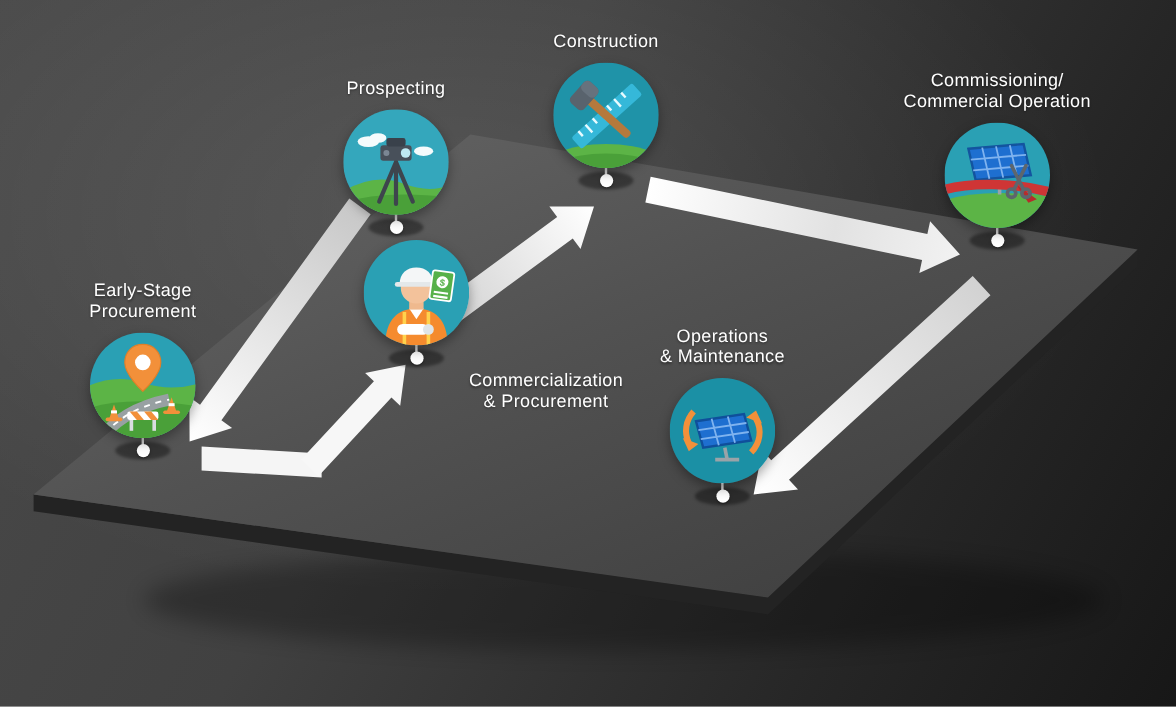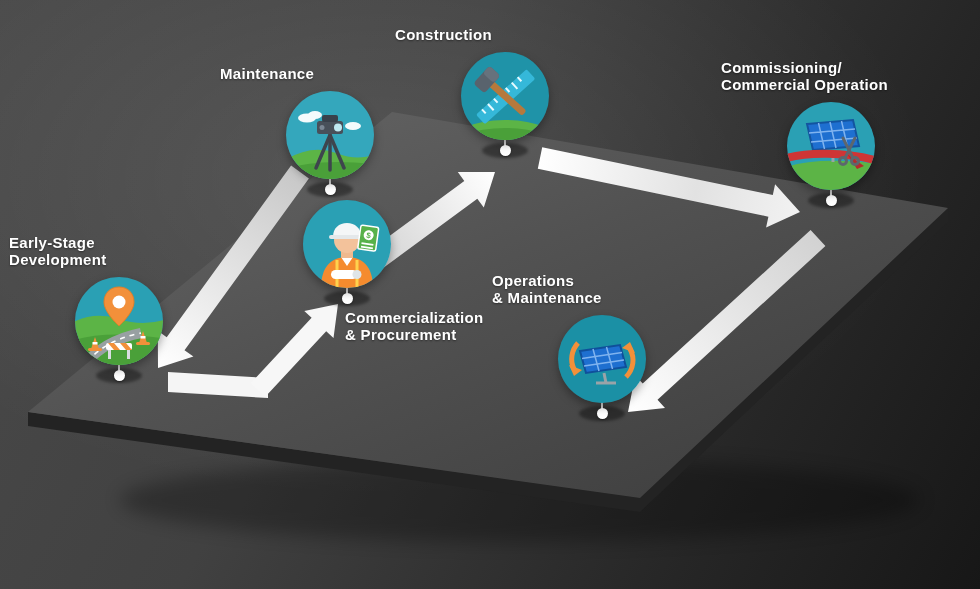--- a/index.html
+++ b/index.html
@@ -7,22 +7,22 @@
     position:relative;width:980px;height:589px;overflow:hidden;
     font-family:"Liberation Sans",sans-serif;
     background:
       radial-gradient(900px 520px at 38% 30%, rgba(255,255,255,0.10), rgba(255,255,255,0) 62%),
       linear-gradient(118deg,#4a4a4a 0%,#414141 38%,#262626 76%,#171717 100%);
   }
   .layer{position:absolute;left:0;top:0;}
   .stage{position:absolute;width:0;height:0;}
   .label{
     position:absolute;left:-110px;bottom:52px;width:220px;
-    color:#ffffff;font-weight:bold;font-size:15px;line-height:1.12;
-    white-space:pre-line;letter-spacing:.3px;
+    color:#ffffff;font-weight:normal;font-size:15px;line-height:1.12;
+    text-align:center;white-space:pre-line;letter-spacing:.3px;
     text-shadow:0 1px 2px rgba(0,0,0,.45);
   }
   .st-comm .label{bottom:auto;top:66px;left:-2px;}
   .shadow{
     position:absolute;left:-23px;top:47px;width:46px;height:15px;
     background:rgba(0,0,0,0.38);border-radius:50%;filter:blur(1.5px);
   }
   .pin-stem{position:absolute;left:-1px;top:42px;width:2px;height:12px;background:#d9d9d9;}
   .pin-dot{
     position:absolute;left:-5.5px;top:49px;width:11px;height:11px;border-radius:50%;
@@ -101,21 +101,21 @@
           <line x1="44" y1="44" x2="30" y2="77"></line>
             <line x1="44" y1="44" x2="58" y2="77"></line>
           <line x1="44" y1="46" x2="44" y2="79"></line>
         </g>
         <rect x="31" y="30" width="26" height="13" rx="2.5" fill="#48505a"></rect>
         <rect x="36" y="24" width="16" height="7" rx="2" fill="#39414b"></rect>
         <circle cx="52" cy="36.5" r="4" fill="#bfe9f2"></circle>
         <circle cx="36" cy="36.5" r="2.5" fill="#7b8794"></circle>
       </svg>
     </div>
-    <div class="label">Maintenance</div>
+    <div class="label">Prospecting</div>
   </div>
 
   <div class="stage" style="left:119px;top:321px;">
     <div class="shadow"></div>
     <div class="pin-stem"></div>
     <div class="pin-dot"></div>
     <div class="circle">
       <svg viewBox="0 0 88 88">
         <rect width="88" height="88" fill="#2aa0b4"></rect>
         <path d="M-4 46 Q 20 34 44 42 T 92 42 V92 H-4Z" fill="#5cb446"></path>
@@ -135,21 +135,21 @@
             <rect x="21" y="7" width="3" height="9" fill="#d9dde0"></rect>
           <rect x="0" y="0" width="26" height="7" rx="2" fill="#ffffff"></rect>
           <path d="M2 0 L8 7 H14 L8 0Z" fill="#f2903a"></path>
             <path d="M14 0 L20 7 H26 L20 0Z" fill="#f2903a"></path>
         </g>
         <path d="M44 10 C35 10 29 16.5 29 25 C29 35.5 44 49 44 49 C44 49 59 35.5 59 25 C59 16.5 53 10 44 10Z" fill="#f2903a" stroke="#e07f28" stroke-width="1"></path>
         <circle cx="44" cy="25" r="6.5" fill="#ffffff"></circle>
       </svg>
     </div>
     <div class="label">Early-Stage
-Development</div>
+Procurement</div>
   </div>
 
   <div class="stage st-comm" style="left:347px;top:244px;">
     <div class="shadow"></div>
     <div class="pin-stem"></div>
     <div class="pin-dot"></div>
     <div class="circle">
       <svg viewBox="0 0 88 88">
         <rect width="88" height="88" fill="#2aa0b4"></rect>
         <path d="M18 88 C18 66 29 57 44 57 C59 57 70 66 70 88 Z" fill="#f58b2e"></path>

